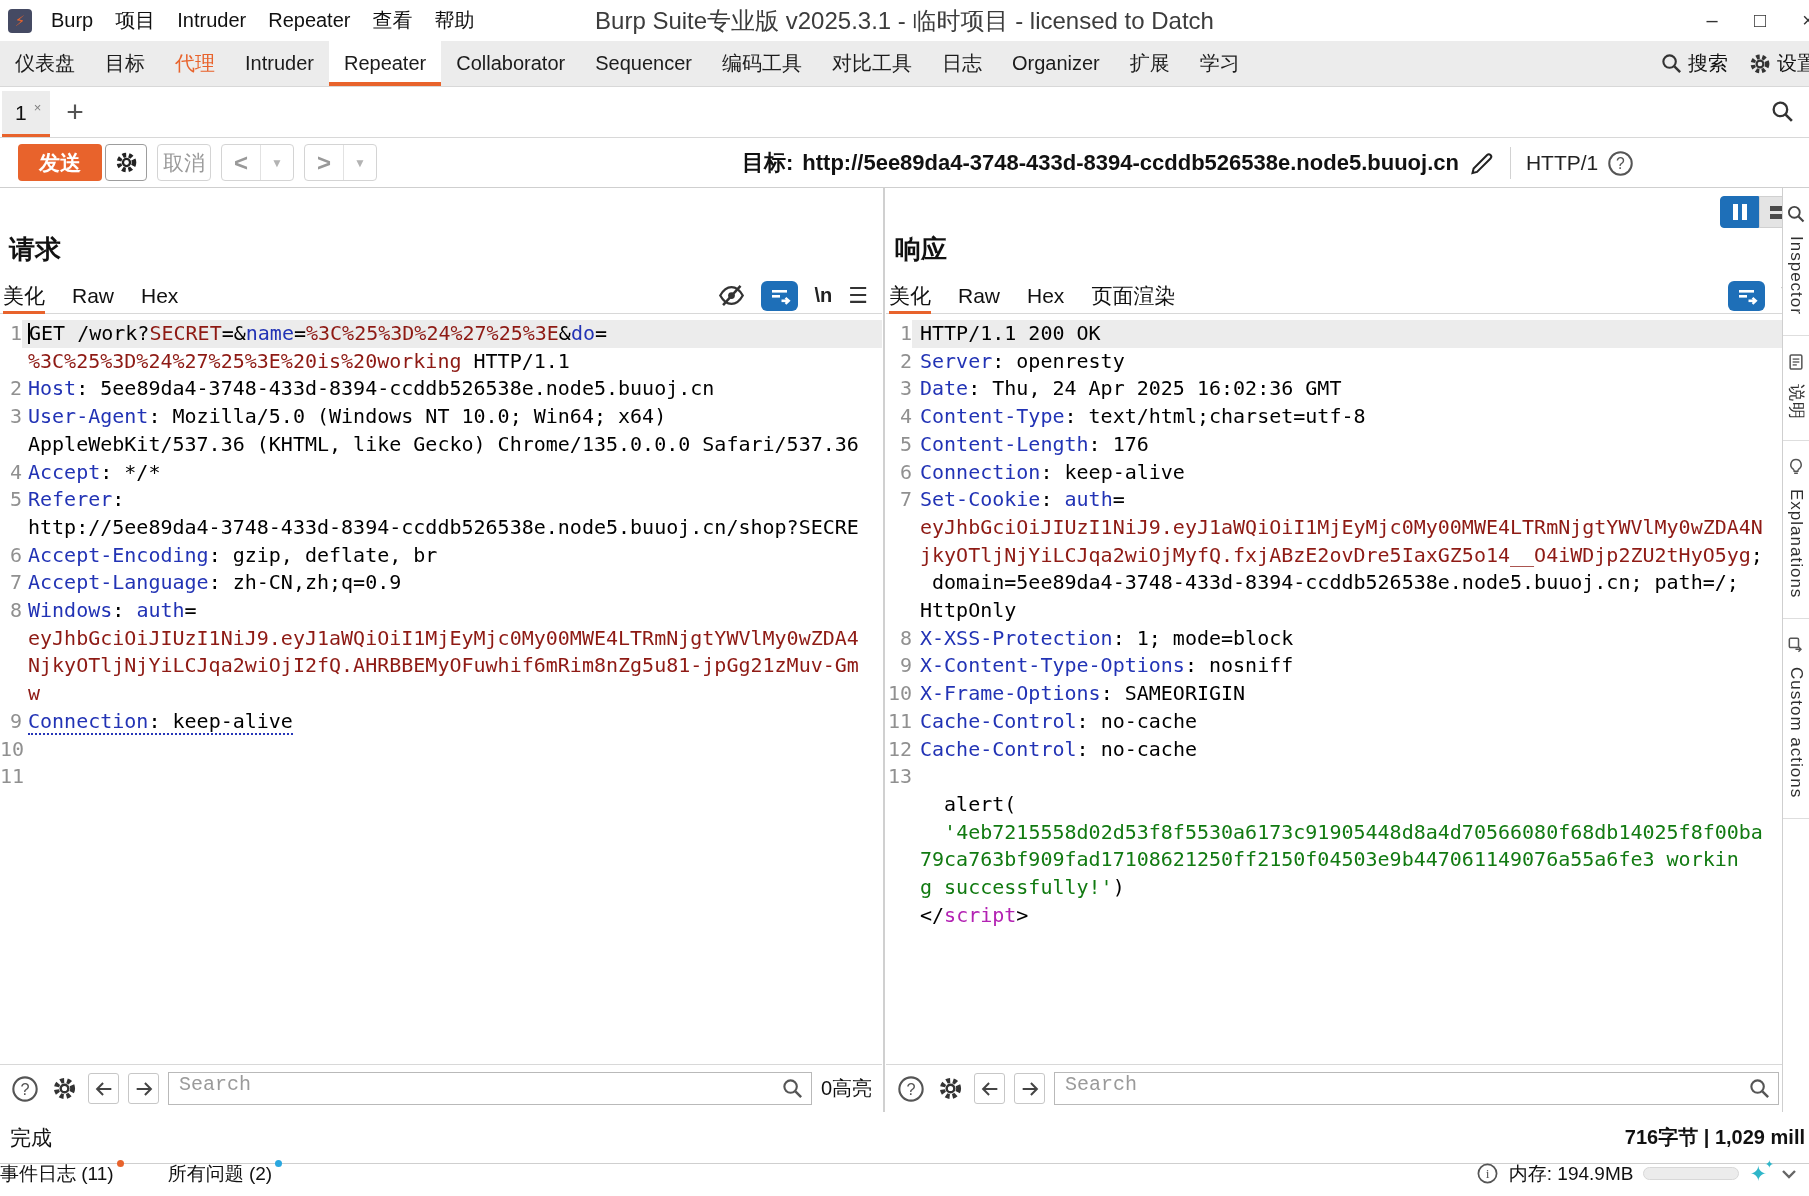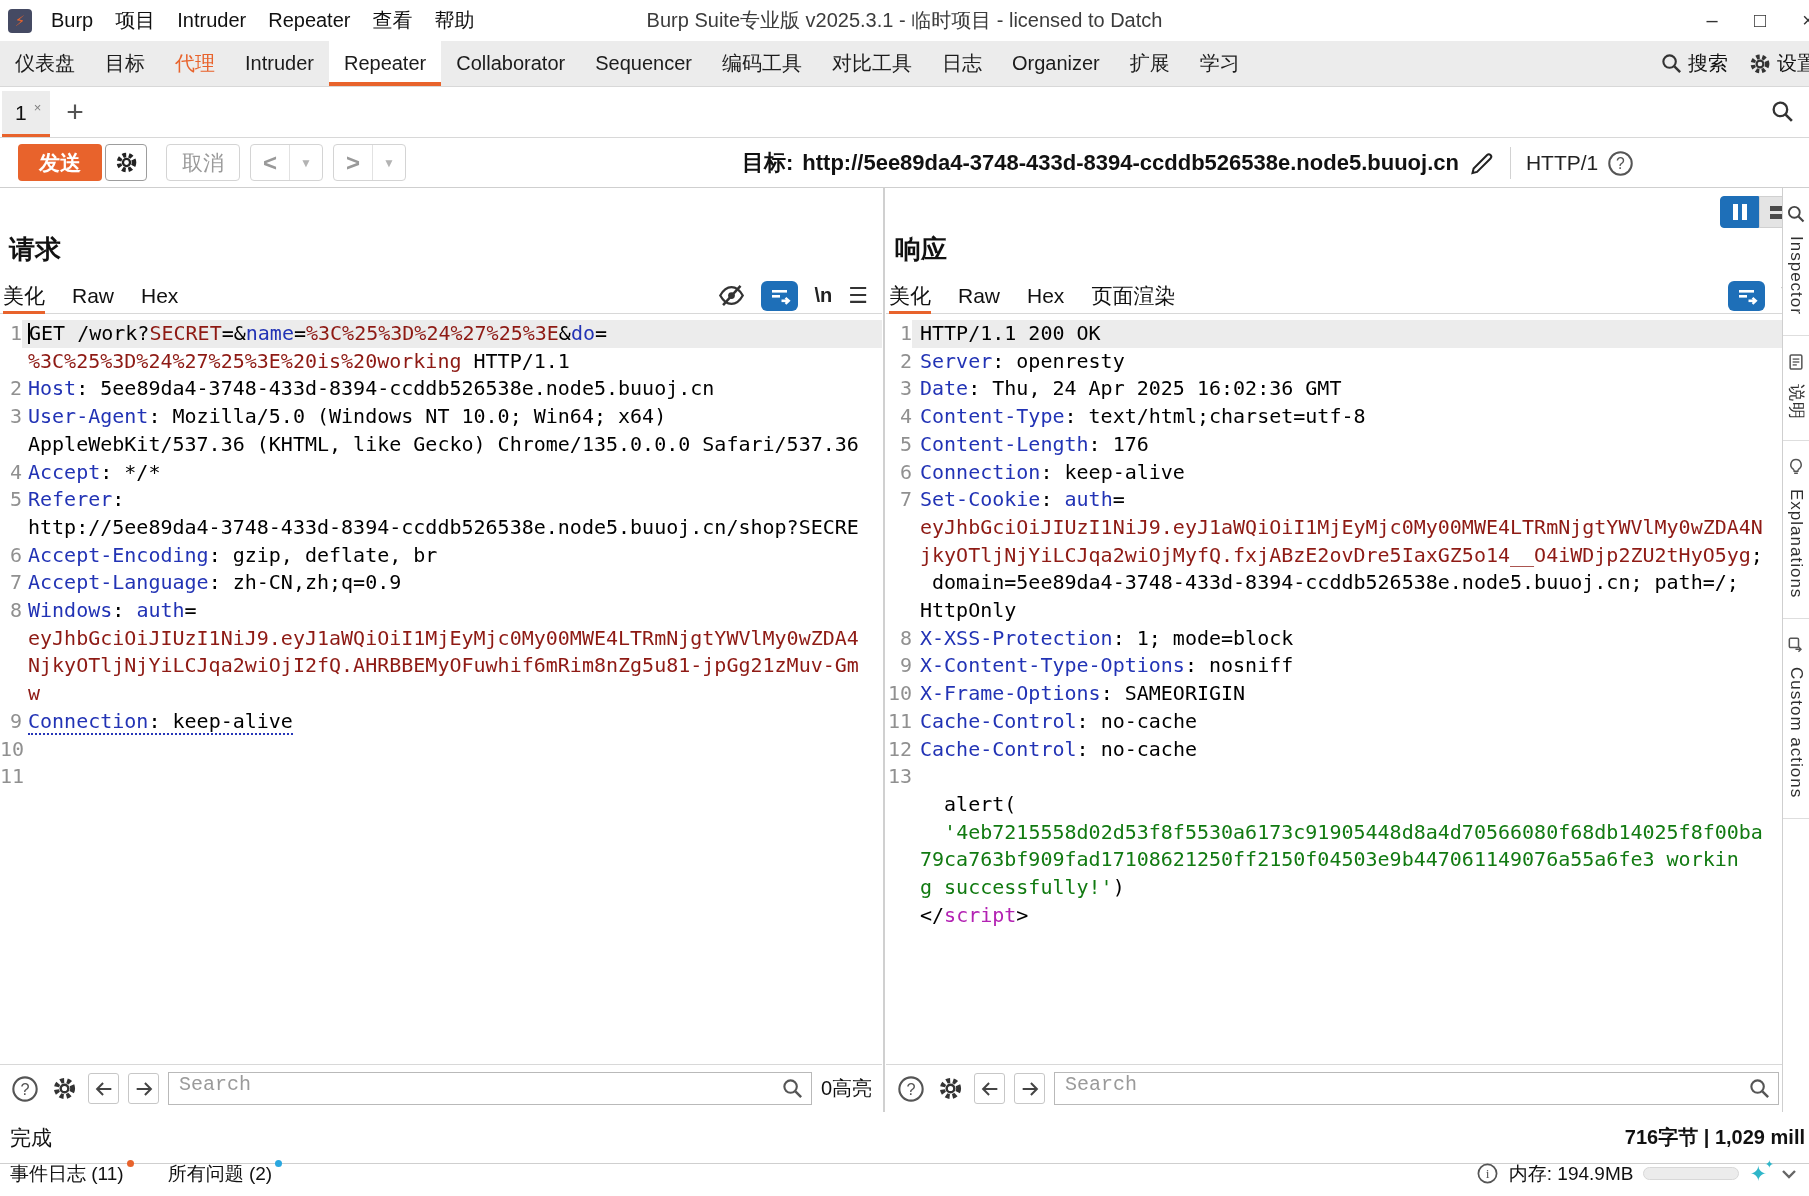--- a/index.html
+++ b/index.html
@@ -9,21 +9,21 @@
   *{box-sizing:border-box;margin:0;padding:0}
   body{margin:0;background:#888;font-family:"Liberation Sans","DejaVu Sans",sans-serif}
   .app{position:relative;width:1809px;height:1196px;background:#fff;overflow:hidden;color:#111}
 
   
   .titlebar{position:absolute;left:0;top:0;right:0;height:41px;background:#fff;display:flex;align-items:center}
   .logo{width:24px;height:24px;margin:0 8px 0 8px;border-radius:4px;background:#454a63;color:var(--orange);
         display:flex;align-items:center;justify-content:center;font-size:15px}
   .menus{display:flex;align-items:center;font-size:20px}
   .menus .mi{padding:0 11px;cursor:default}
-  .wintitle{position:absolute;left:50%;transform:translateX(-50%);font-size:20px;color:#3c3c3c;white-space:nowrap}
+  .wintitle{position:absolute;left:50%;transform:translateX(-50%);font-size:24px;color:#3c3c3c;white-space:nowrap}
   .winctl{position:absolute;right:-10px;top:0;height:41px;display:flex;align-items:center;gap:26px;font-size:20px;color:#333;padding-right:0}
   .winctl span{width:22px;text-align:center}
 
   
   .maintabs{position:absolute;top:41px;left:0;right:0;height:46px;background:#ececec;border-bottom:1px solid var(--bd2);
             display:flex;align-items:stretch;font-size:20px}
   .mtab{display:flex;align-items:center;padding:0 15px;position:relative;color:#1c1c1c;white-space:nowrap;cursor:default}
   .mtab.active{background:#fff}
   .mtab.active::after{content:"";position:absolute;left:0;right:0;bottom:0;height:4px;background:var(--orange)}
   .mtab.accent{color:var(--orange)}
@@ -37,21 +37,21 @@
         border-bottom:3px solid var(--orange);font-size:21px;gap:7px}
   .tab1 .x{font-size:13px;color:#808080;align-self:flex-start;margin-top:9px}
   .addtab{font-size:30px;font-weight:300;color:#555;margin-left:16px;align-self:center;line-height:1}
   .subtabs .srch{position:absolute;right:14px;top:12px}
 
   
   .toolbar{position:absolute;top:138px;left:0;right:0;height:50px;background:#fff;border-bottom:1px solid var(--bd);display:flex;align-items:center}
   .btn-send{width:84px;height:37px;margin-left:18px;background:var(--orange);color:#fff;font-weight:bold;font-size:21px;
             display:flex;align-items:center;justify-content:center;border-radius:4px}
   .btn-gear{width:42px;height:37px;margin-left:3px;border:1.5px solid #9d9d9d;border-radius:4px;display:flex;align-items:center;justify-content:center}
-  .btn-cancel{height:37px;margin-left:19px;padding:0 15px;border:1px solid #d4d4d4;border-radius:4px;color:#9a9a9a;font-size:21px;display:flex;align-items:center}
+  .btn-cancel{height:37px;margin-left:10px;padding:0 5px;border:1px solid #d4d4d4;border-radius:4px;color:#9a9a9a;font-size:21px;display:flex;align-items:center}
   .histgroup{display:flex;height:37px;margin-left:10px;border:1px solid #d4d4d4;border-radius:4px;overflow:hidden}
   .histgroup .g1{width:38px;display:flex;align-items:center;justify-content:center;color:#999;font-size:24px;font-weight:bold}
   .histgroup .g2{width:33px;border-left:1px solid #e2e2e2;display:flex;align-items:center;justify-content:center;color:#b3b3b3;font-size:12px}
   .target{position:absolute;left:742px;top:0;height:50px;display:flex;align-items:center;gap:9px}
   .target .tl{font-weight:bold;font-size:22px;white-space:nowrap}
   .vsep{width:1px;height:32px;background:#d2d2d2;margin:0 6px}
   .httpver{font-size:21px;color:#222}
 
   
   .workspace{position:absolute;top:188px;left:0;right:0;height:924px}
@@ -107,21 +107,21 @@
            display:flex;flex-direction:column;align-items:center;background:#fff}
   .side-item{display:flex;flex-direction:column;align-items:center;padding:16px 0 20px 0;gap:12px;width:100%;
              border-bottom:1px solid #dedede}
   .side-label{writing-mode:vertical-rl;text-orientation:sideways;font-size:17px;color:#2f2f2f;letter-spacing:1px;white-space:nowrap}
 
   
   .statusbar{position:absolute;left:0;top:1112px;right:0;height:51px;background:#fff;display:flex;align-items:center;padding:0 4px 0 10px}
   .st-left{font-size:21px}
   .st-right{margin-left:auto;font-size:20px;font-weight:700;white-space:nowrap}
   .bottombar{position:absolute;left:0;top:1163px;right:0;height:20px;border-top:1px solid var(--bd);background:#fff;
-             display:flex;align-items:center;font-size:19px;padding-left:10px;gap:34px}
+             display:flex;align-items:center;font-size:19px;gap:44px}
   .bb-item{position:relative;padding-right:10px;white-space:nowrap}
   .bb-dot{position:absolute;top:-1px;right:0;width:7px;height:7px;border-radius:50%}
   .bb-right{margin-left:auto;display:flex;align-items:center;gap:10px;padding-right:8px}
   .membar{width:96px;height:13px;border-radius:7px;background:#ececec;border:1px solid #d8d8d8}
   .sparkle{color:#2fb6c9;font-size:21px;line-height:1;position:relative}
   .sparkle small{position:absolute;font-size:11px;top:-4px;right:-7px}
 </style>
 </head>
 <body>
 

